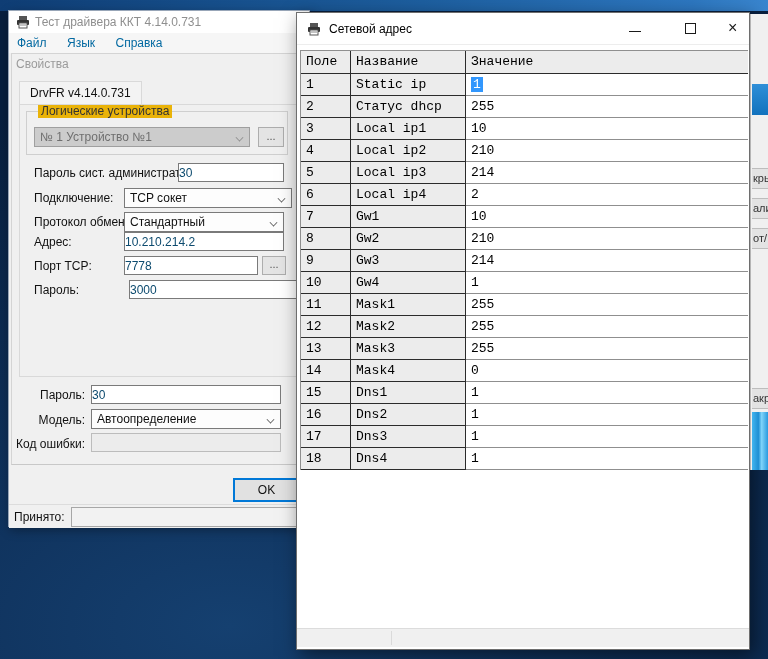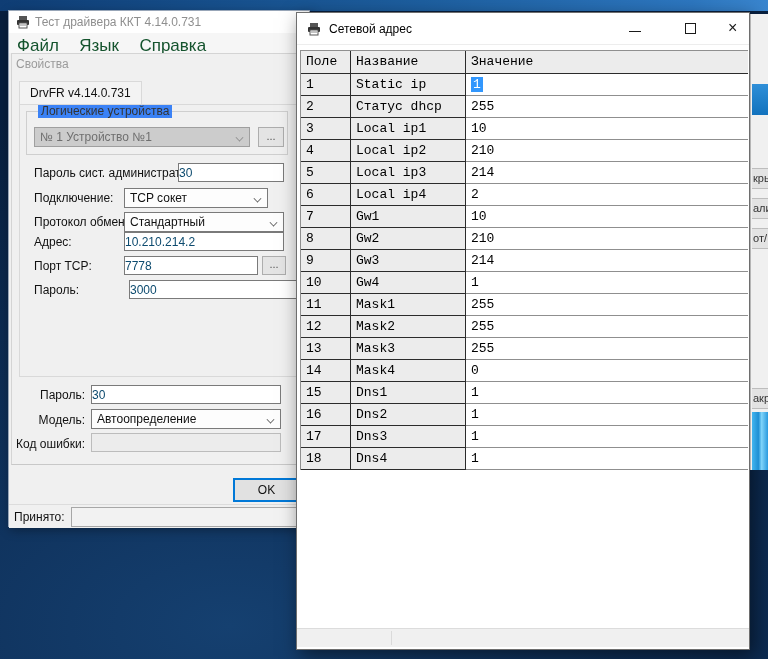--- a/index.html
+++ b/index.html
@@ -10,30 +10,30 @@
     background: linear-gradient(90deg,#0f3d74 0%,#1d5fa0 55%,#2d77c0 90%,#3a86cf 100%); }
 
   
   .win { position:absolute; background:#f0f0f0; }
   #main-window { left:8px; top:10px; width:302px; height:517px; border:1px solid #98a6b8;
     box-shadow: 2px 3px 10px rgba(0,0,0,.35); }
   .titlebar { position:absolute; left:0; top:0; right:0; height:22px; background:#ffffff; }
   .titlebar .ttext { position:absolute; left:26px; top:4px; font-size:12px; color:#8f8f8f; white-space:nowrap; }
   .app-icon { position:absolute; left:7px; top:4px; width:14px; height:14px; }
   .menubar { position:absolute; left:0; top:22px; right:0; height:20px; background:#f6f6f6; }
-  .menu-item { display:inline-block; padding:3px 8px; font-size:17px; color:#14532d; }
+  .menu-item { display:inline-block; padding:3px 8px; font-size:12px; color:#0369a1; }
   .props-panel { position:absolute; left:2px; top:42px; width:299px; height:412px;
     border-top:1px solid #d4d4d4; border-left:1px solid #d4d4d4; border-bottom:1px solid #c8c8c8; }
   .props-caption { position:absolute; left:4px; top:3px; font-size:12px; color:#9b9b9b; }
   .tab { position:absolute; left:10px; top:70px; height:32px; padding:4px 10px 0 10px; font-size:12px;
     background:#f3f3f3; border:1px solid #d9d9d9; border-bottom:none; color:#111; }
   .tabpage { position:absolute; left:10px; top:93px; width:282px; height:273px;
     border:1px solid #d9d9d9; background:#f0f0f0; }
   .groupbox { position:absolute; left:6px; top:6px; width:262px; height:44px; border:1px solid #cfcfcf; }
-  .grouplabel { position:absolute; left:12px; top:-1px; font-size:12px; color:#333; background:#3b82f6; padding:0 3px; line-height:13px; }
+  .grouplabel { position:absolute; left:12px; top:-1px; font-size:12px; color:#333; background:#eab308; padding:0 3px; line-height:13px; }
   .combo { position:absolute; height:20px; background:#fdfdfd; border:1px solid #7a7a7a;
     font-size:12px; color:#111; padding:2px 18px 0 5px; white-space:nowrap; overflow:hidden; }
   .combo.disabled { background:#cccccc; border-color:#9f9f9f; color:#6f6f6f; }
   .chev { position:absolute; right:6px; top:6px; width:7px; height:7px; }
   .chev::before { content:""; position:absolute; left:0; top:0; width:6px; height:6px;
     border-right:1.5px solid #555; border-bottom:1.5px solid #555; transform:rotate(45deg) scale(.8); }
   .combo.disabled .chev::before { border-color:#8a8a8a; }
   .tinput { position:absolute; height:19px; background:#fff; border:1px solid #7a7a7a;
     font-family:"Liberation Sans", sans-serif; font-size:12px; color:#0c4a6e; padding:0 0; }
   .tinput.disabled { background:#ececec; border-color:#bcbcbc; }
@@ -122,21 +122,21 @@
       <div class="combo disabled" style="left:14px; top:22px; width:216px;">
         <span>№ 1 Устройство №1</span>
         <span class="chev"></span>
       </div>
       <div class="dots-btn" style="left:238px; top:22px; width:26px;">...</div>
 
       <span class="flabel" style="left:14px; top:61px;">Пароль сист. администратора:</span>
       <input class="tinput" style="left: 158px; top: 58px; width: 106px;" value="30">
 
       <span class="flabel" style="left:14px; top:86px;">Подключение:</span>
-      <div class="combo" style="left:104px; top:83px; width:144px;">
+      <div class="combo" style="left:104px; top:83px; width:168px;">
         <span>TCP сокет</span>
         <span class="chev"></span>
       </div>
 
       <span class="flabel" style="left:14px; top:110px;">Протокол обмена:</span>
       <div class="combo" style="left:104px; top:107px; width:160px;">
         <span>Стандартный</span>
         <span class="chev"></span>
       </div>
 

